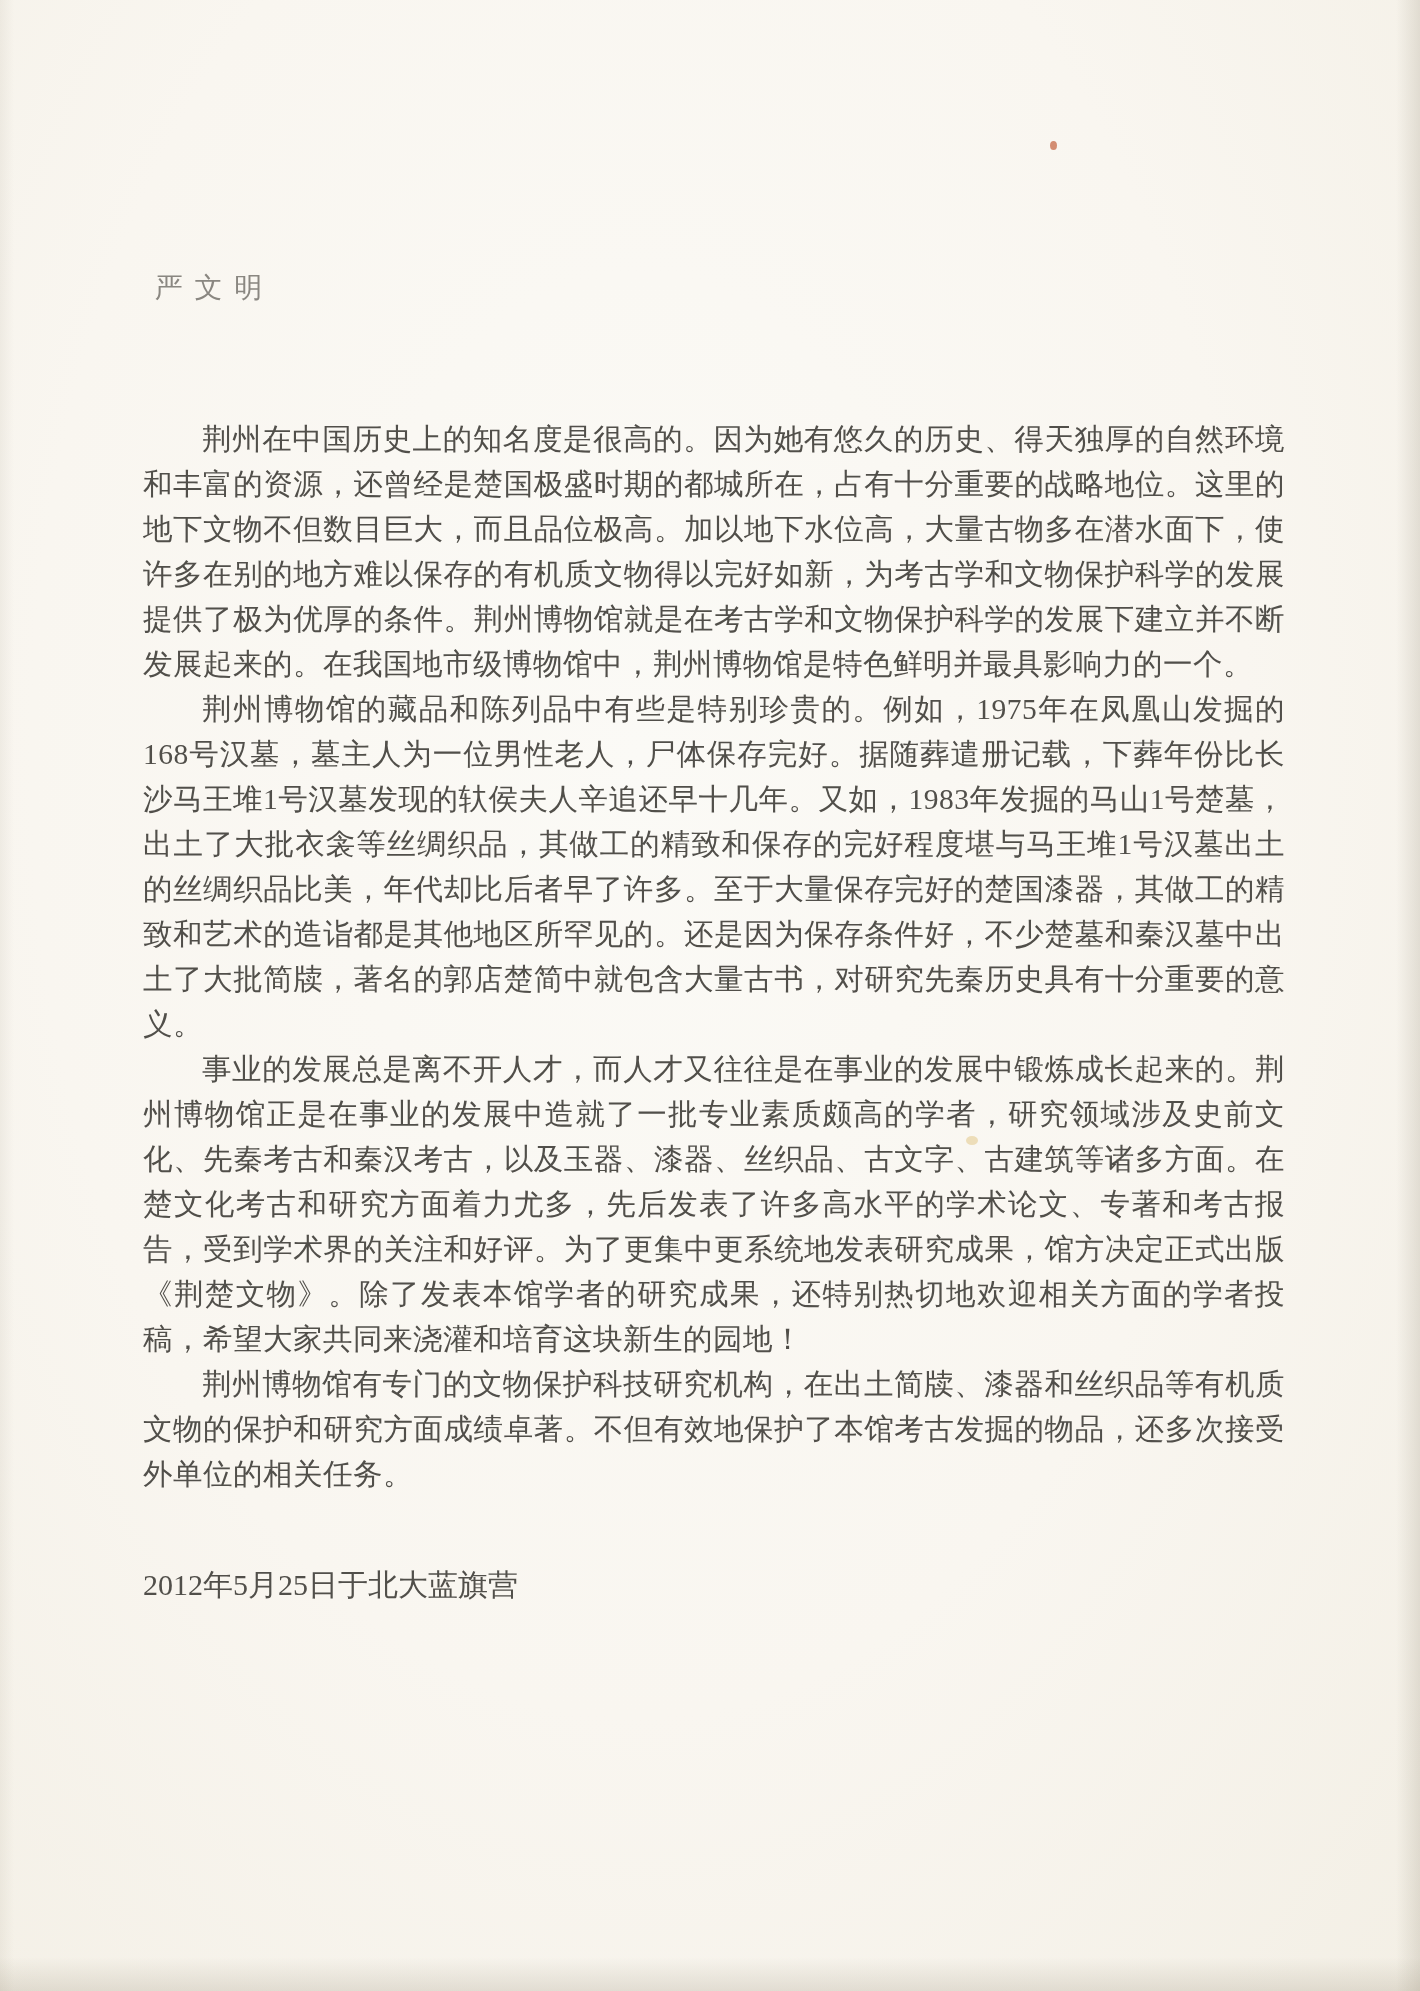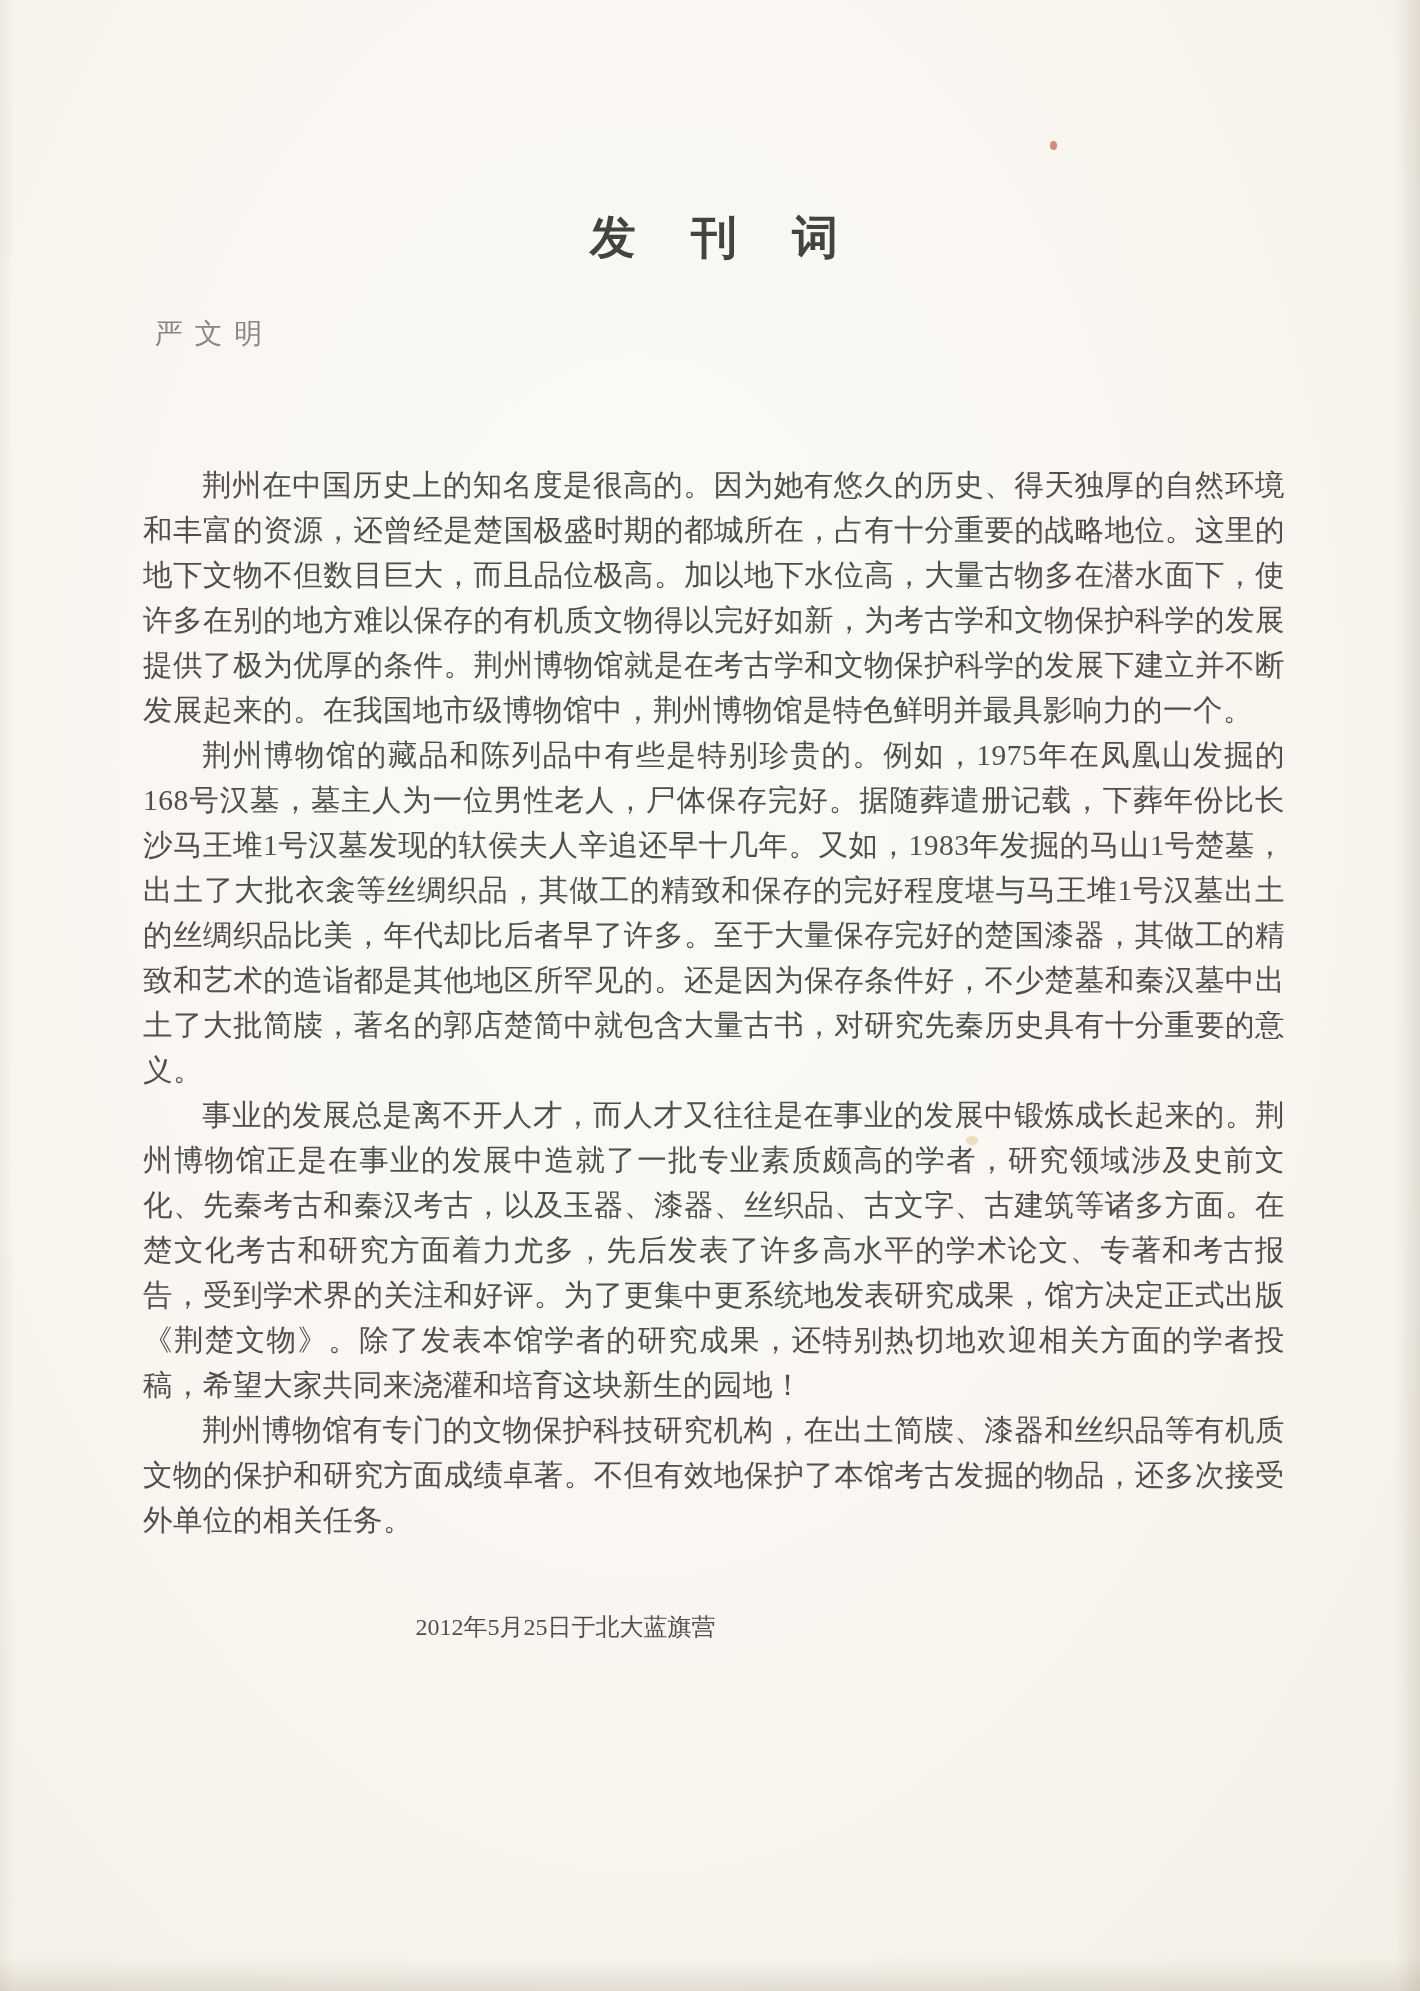--- a/index.html
+++ b/index.html
@@ -65,24 +65,24 @@
     margin: 0;
     font-size: 29.5px;
     letter-spacing: 0.5px;
     line-height: 45px;
     color: #514f4a;
     text-align: justify;
     text-indent: 2em;
   }
   .doc-date {
     margin: 70px 0 0 0;
-    font-size: 24px;
+    font-size: 30px;
     line-height: 1.2;
     color: #514f4a;
-    text-align: center;
+    text-align: left;
     padding-right: 297px;
   }
   .artifact-red {
     position: absolute;
     left: 1050px; top: 141px;
     width: 7px; height: 9px;
     border-radius: 50%;
     background: #cd7a5c;
     opacity: 0.85;
   }
@@ -102,21 +102,20 @@
 
   <div class="edge-left"></div>
   <div class="edge-right"></div>
   <div class="edge-bottom"></div>
 
   <div class="artifact-red"></div>
   <div class="artifact-yellow"></div>
 
   <div class="content">
 
-    <h1 class="doc-title">发刊词</h1>
 
     <div class="doc-author">严文明</div>
 
     <div class="doc-body">
       <p>荆州在中国历史上的知名度是很高的。因为她有悠久的历史、得天独厚的自然环境和丰富的资源，还曾经是楚国极盛时期的都城所在，占有十分重要的战略地位。这里的地下文物不但数目巨大，而且品位极高。加以地下水位高，大量古物多在潜水面下，使许多在别的地方难以保存的有机质文物得以完好如新，为考古学和文物保护科学的发展提供了极为优厚的条件。荆州博物馆就是在考古学和文物保护科学的发展下建立并不断发展起来的。在我国地市级博物馆中，荆州博物馆是特色鲜明并最具影响力的一个。</p>
       <p>荆州博物馆的藏品和陈列品中有些是特别珍贵的。例如，1975年在凤凰山发掘的168号汉墓，墓主人为一位男性老人，尸体保存完好。据随葬遣册记载，下葬年份比长沙马王堆1号汉墓发现的轪侯夫人辛追还早十几年。又如，1983年发掘的马山1号楚墓，出土了大批衣衾等丝绸织品，其做工的精致和保存的完好程度堪与马王堆1号汉墓出土的丝绸织品比美，年代却比后者早了许多。至于大量保存完好的楚国漆器，其做工的精致和艺术的造诣都是其他地区所罕见的。还是因为保存条件好，不少楚墓和秦汉墓中出土了大批简牍，著名的郭店楚简中就包含大量古书，对研究先秦历史具有十分重要的意义。</p>
       <p>事业的发展总是离不开人才，而人才又往往是在事业的发展中锻炼成长起来的。荆州博物馆正是在事业的发展中造就了一批专业素质颇高的学者，研究领域涉及史前文化、先秦考古和秦汉考古，以及玉器、漆器、丝织品、古文字、古建筑等诸多方面。在楚文化考古和研究方面着力尤多，先后发表了许多高水平的学术论文、专著和考古报告，受到学术界的关注和好评。为了更集中更系统地发表研究成果，馆方决定正式出版《荆楚文物》。除了发表本馆学者的研究成果，还特别热切地欢迎相关方面的学者投稿，希望大家共同来浇灌和培育这块新生的园地！</p>
       <p>荆州博物馆有专门的文物保护科技研究机构，在出土简牍、漆器和丝织品等有机质文物的保护和研究方面成绩卓著。不但有效地保护了本馆考古发掘的物品，还多次接受外单位的相关任务。</p>
     </div>
 

